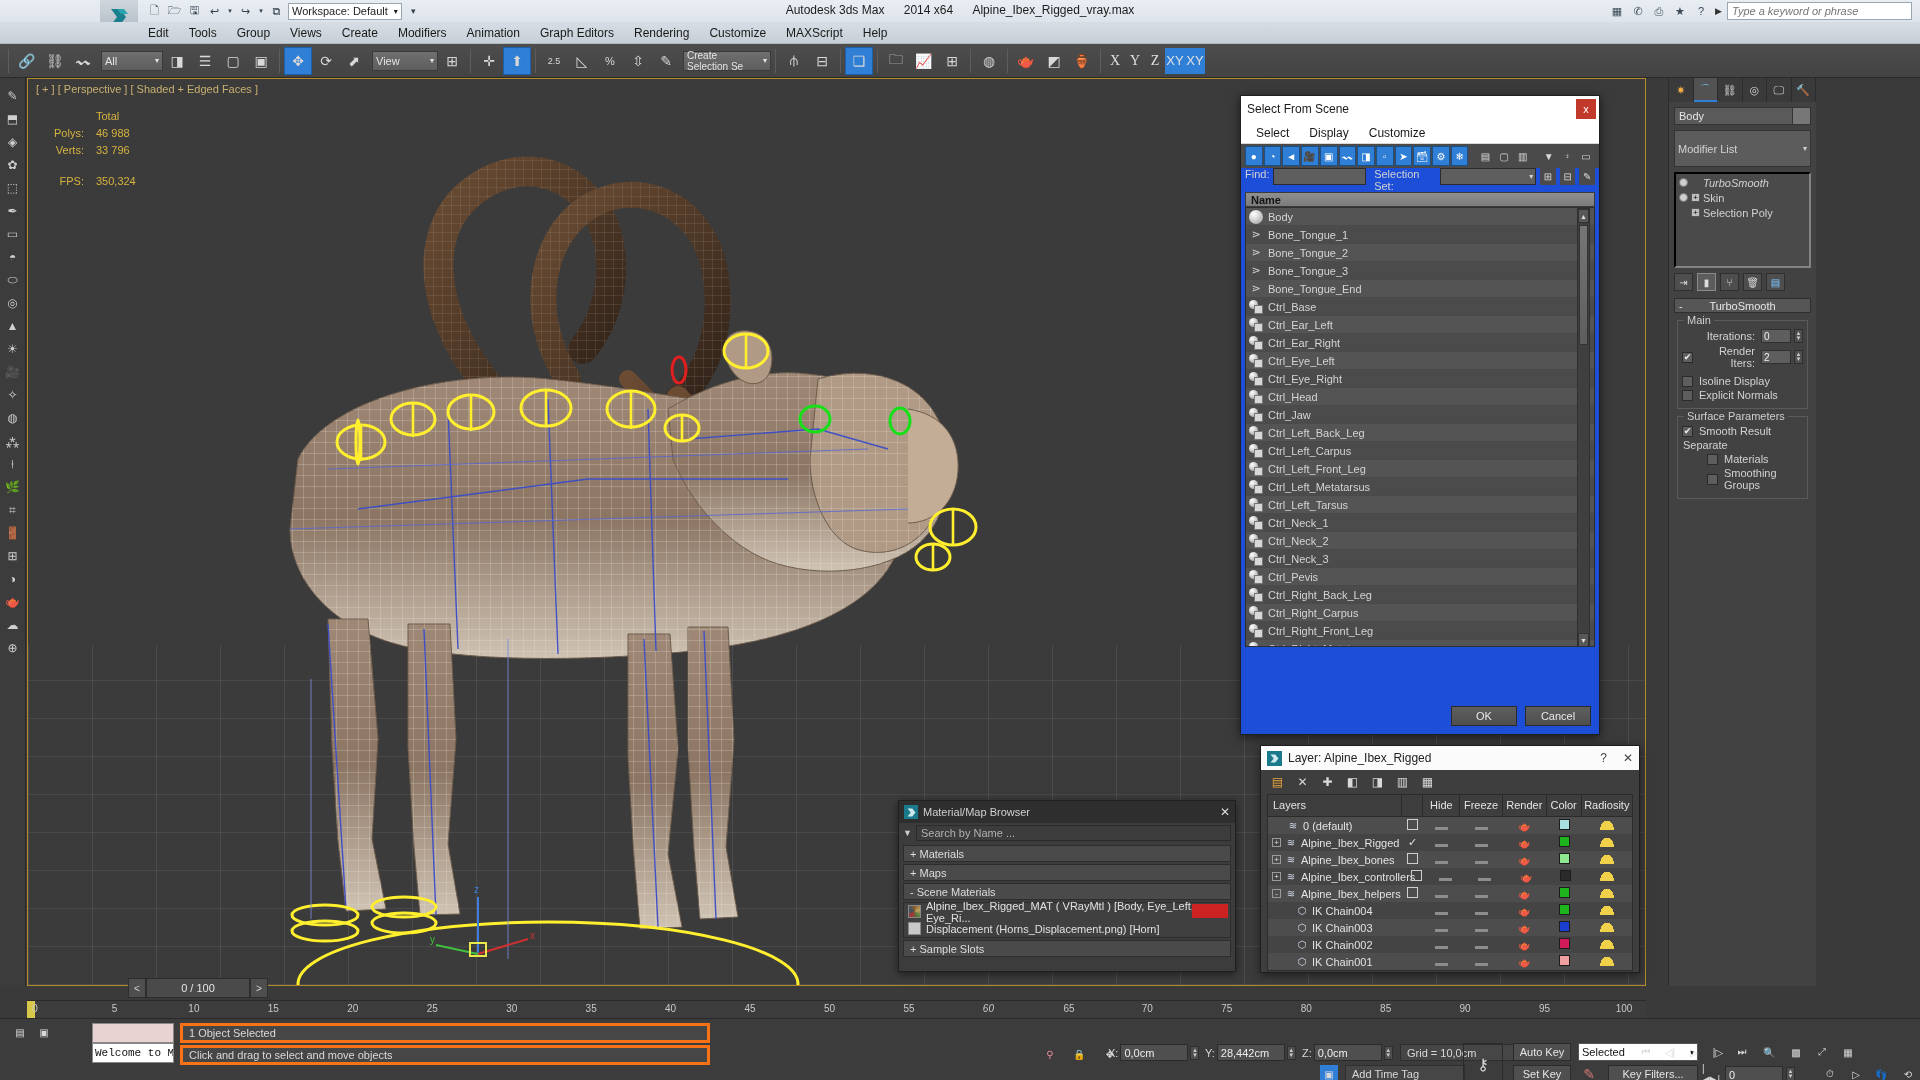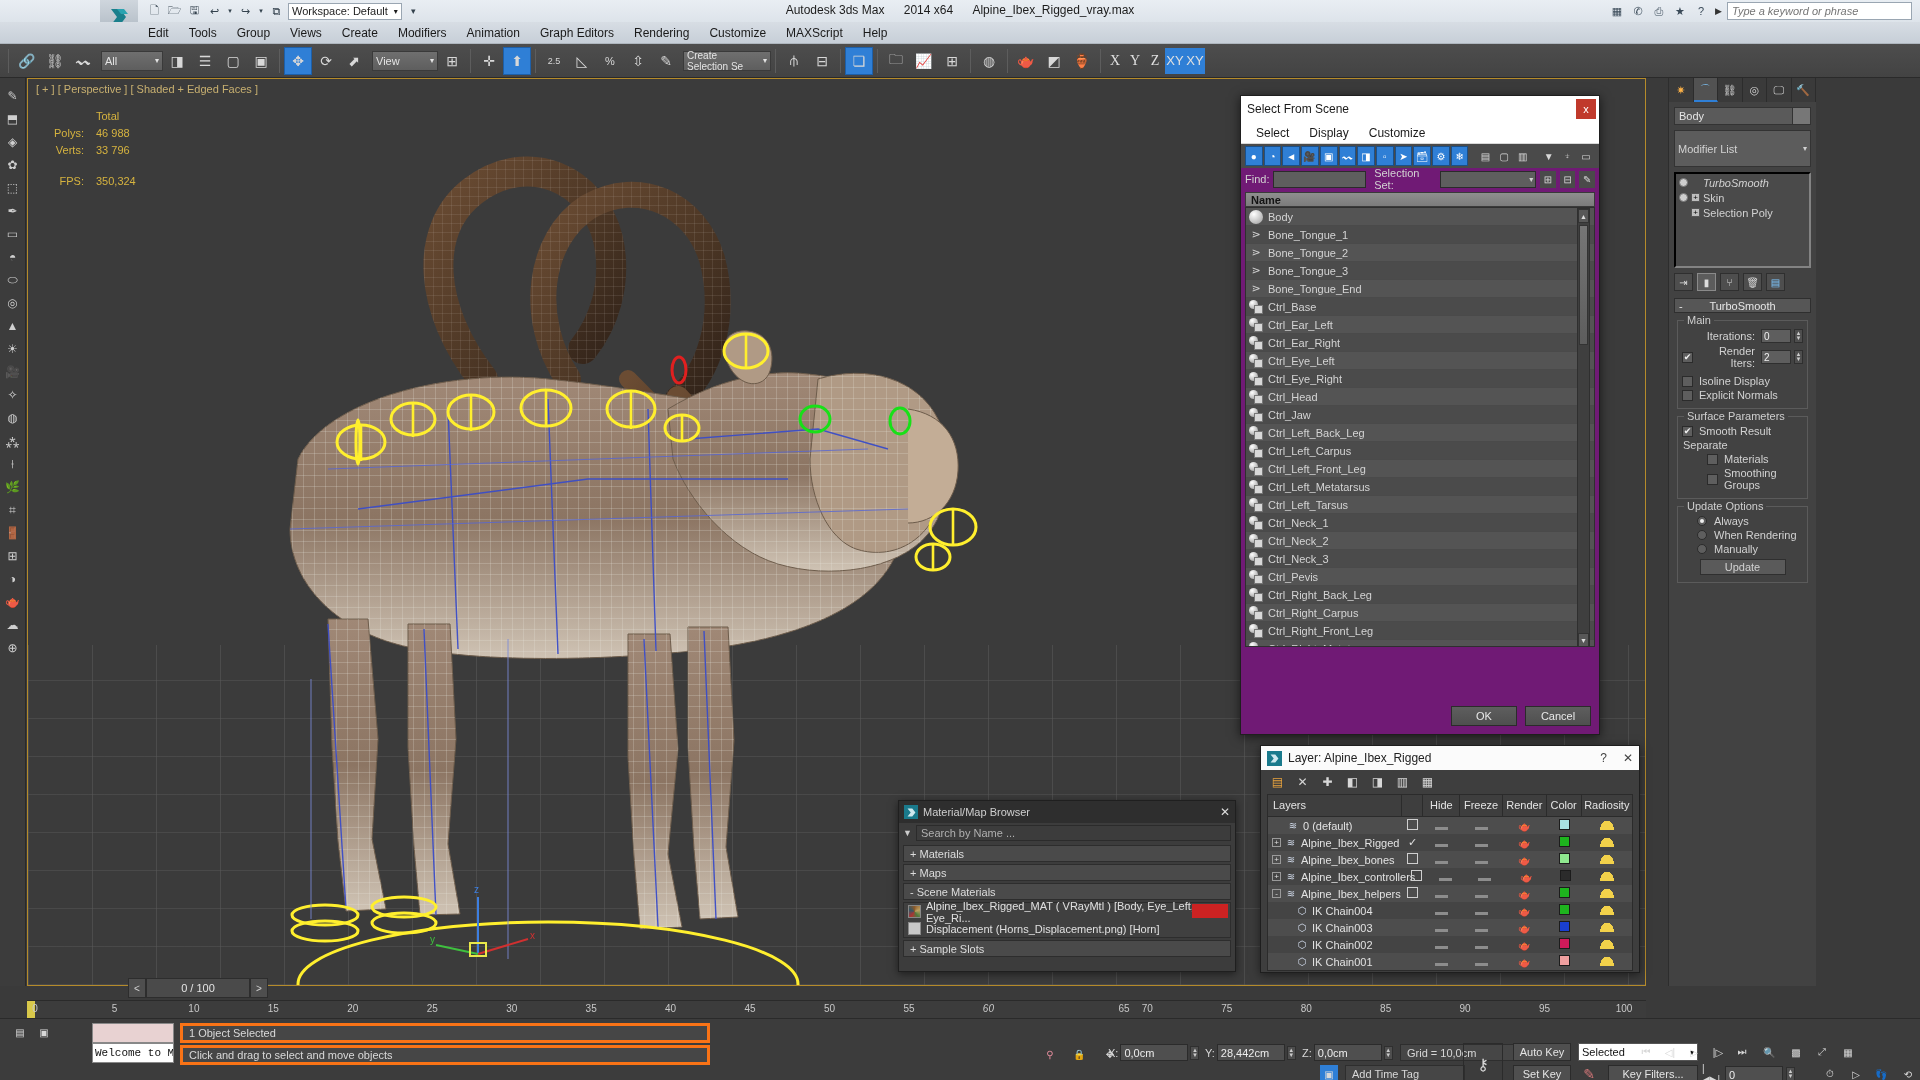--- a/index.html
+++ b/index.html
@@ -117,33 +117,33 @@
   .chk { width:11px; height:11px; border:1px solid #2b2b2b; background:#5e5e5e; display:inline-flex;
      align-items:center; justify-content:center; font-size:9px; color:#f0f0f0; flex:none;}
   .rdo { width:10px; height:10px; border-radius:50%; border:1px solid #2b2b2b; background:#5e5e5e;
      display:inline-flex; align-items:center; justify-content:center; flex:none;}
   .rdo i { width:4px; height:4px; border-radius:50%; background:#efefef; display:block; }
   .ubtn { margin:4px auto 2px; width:86px; height:16px; background:#5a5a5a; border:1px solid #2f2f2f;
      display:flex; align-items:center; justify-content:center; font-size:11px; }
 
   
   .sfs { position:absolute; left:1240px; top:95px; width:360px; height:640px;
-     background:#701a75; border:1px solid #1f1f1f; box-shadow:0 2px 10px rgba(0,0,0,.6); }
+     background:#1d4ed8; border:1px solid #1f1f1f; box-shadow:0 2px 10px rgba(0,0,0,.6); }
   .sfs-title { height:26px; background:#fff; display:flex; align-items:center; padding:0 6px;
      font-size:12px; color:#1a1a1a; position:relative; }
   .sfs-close { position:absolute; right:3px; top:3px; width:20px; height:20px; background:#c0392b;
      color:#fff; font-size:11px; display:flex; align-items:center; justify-content:center; }
   .sfs-menu { height:22px; background:#fff; display:flex; align-items:center; padding-left:6px; gap:2px;
      border-bottom:1px solid #d8d8d8; }
   .sfs-menu div { padding:2px 9px; font-size:12px; color:#1a1a1a; }
   .sfs-tb { height:24px; background:#4a4a4a; display:flex; align-items:center; padding:2px 4px; gap:1px; }
   .sfsi { width:20px; height:20px; background:#2f7fd6; border:1px solid #1b4f88; display:flex;
      align-items:center; justify-content:center; font-size:10px; color:#fff; }
   .sfsi.plain { background:#4a4a4a; border:1px solid #4a4a4a; color:#d8d8d8; }
-  .sfs-find { height:22px; display:flex; align-items:center; padding:0 4px; gap:4px; font-size:11px; }
+  .sfs-find { height:22px; display:flex; padding:0 4px; gap:4px; font-size:11px; }
   .sfs-find .fi { height:17px; background:#5e5e5e; border:1px solid #2b2b2b; }
   .sfs-listhdr { margin:2px 4px 0; height:15px; background:linear-gradient(#8f8f8f,#7b7b7b);
      border:1px solid #3a3a3a; display:flex; align-items:center; padding-left:5px;
      font-size:11px; color:#131313; font-weight:bold; }
   .sfs-list { margin:0 4px; height:440px; background:#4e4e4e; border:1px solid #2f2f2f; overflow:hidden; position:relative;}
   .sfsrow { height:18px; display:flex; align-items:center; gap:5px; padding-left:3px; font-size:11px;
      color:#d4d4d4; border-bottom:1px solid #4a4a4a; }
   .sfsrow:nth-child(odd){ background:#545454; }
   .sfsrow:nth-child(even){ background:#4b4b4b; }
   .sfsrow .ic { width:14px; height:14px; flex:none; display:flex; align-items:center; justify-content:center; }
@@ -673,41 +673,20 @@
           <span style="width:22px"></span>
           <span class="chk"></span>
           <span style="flex:1;padding-left:3px">Materials</span>
         </div>
         <div class="frow">
           <span style="width:22px"></span>
           <span class="chk"></span>
           <span style="flex:1;padding-left:3px">Smoothing Groups</span>
         </div>
       </div>
-      <div class="grp">
-        <span class="gl">Update Options</span>
-        <div class="frow">
-          <span style="width:12px"></span>
-          <span class="rdo">
-              <i></i>
-            </span>
-          <span style="flex:1;padding-left:4px">Always</span>
-        </div>
-        <div class="frow">
-          <span style="width:12px"></span>
-          <span class="rdo"></span>
-          <span style="flex:1;padding-left:4px">When Rendering</span>
-        </div>
-        <div class="frow">
-          <span style="width:12px"></span>
-          <span class="rdo"></span>
-          <span style="flex:1;padding-left:4px">Manually</span>
-        </div>
-        <div class="ubtn">Update</div>
-      </div>
     </div>
   </div>
 
   <div class="sfs">
     <div class="sfs-title">
       <span>Select From Scene</span>
       <div class="sfs-close">x</div>
     </div>
     <div class="sfs-menu">
       <div>Select</div>
@@ -1055,21 +1034,21 @@
         <div class="tl-num" style="left: 246.35px;">15</div>
         <div class="tl-num" style="left: 325.8px;">20</div>
         <div class="tl-num" style="left: 405.25px;">25</div>
         <div class="tl-num" style="left: 484.7px;">30</div>
         <div class="tl-num" style="left: 564.15px;">35</div>
         <div class="tl-num" style="left: 643.6px;">40</div>
         <div class="tl-num" style="left: 723.05px;">45</div>
         <div class="tl-num" style="left: 802.5px;">50</div>
         <div class="tl-num" style="left: 881.95px;">55</div>
         <div class="tl-num" style="left: 961.4px; font-style: italic;">60</div>
-        <div class="tl-num" style="left: 1097px;">65</div>
+        <div class="tl-num" style="left: 1042px;">65</div>
         <div class="tl-num" style="left: 1120.3px;">70</div>
         <div class="tl-num" style="left: 1199.75px;">75</div>
         <div class="tl-num" style="left: 1279.2px;">80</div>
         <div class="tl-num" style="left: 1358.65px;">85</div>
         <div class="tl-num" style="left: 1438.1px;">90</div>
         <div class="tl-num" style="left: 1517.55px;">95</div>
         <div class="tl-num" style="left: 1597px;">100</div>
       </div>
   </div>
   <div class="framebox">

